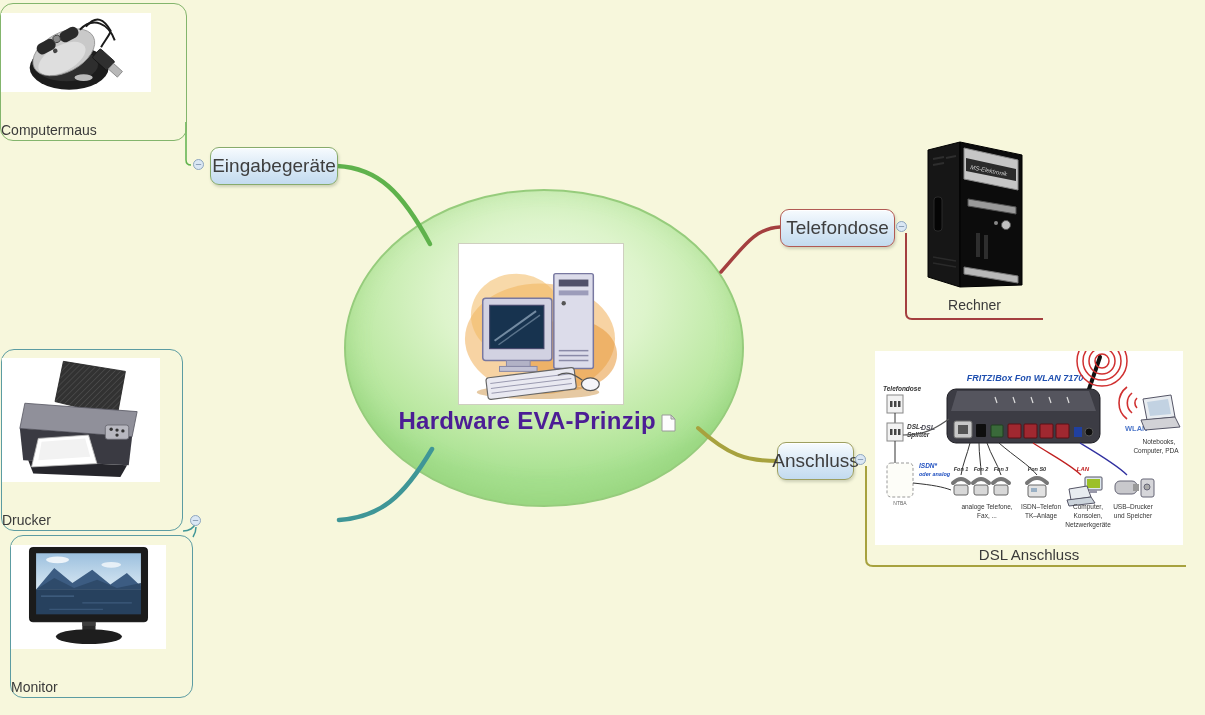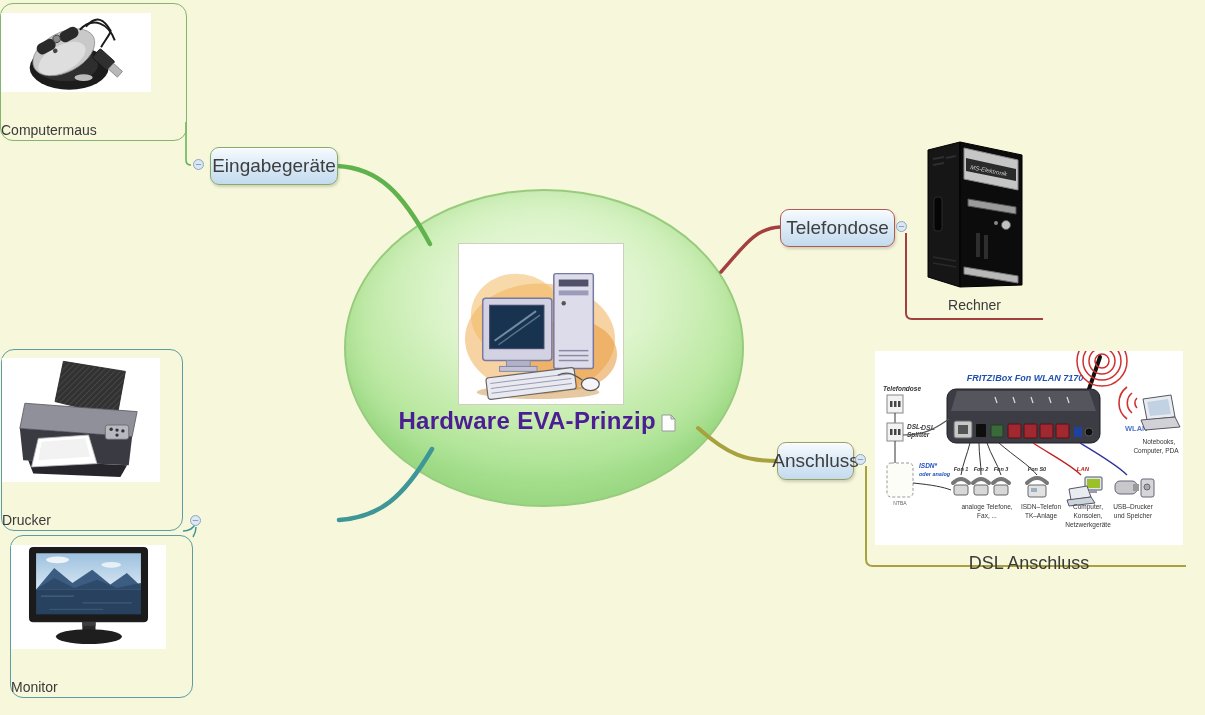--- a/index.html
+++ b/index.html
@@ -68,21 +68,21 @@
   #box-drucker {left:1px;  top:349px; width:182px; height:182px; border-color:#5C9CA2;}
   #box-drucker .photo{margin-top:8px; width:158px; height:148px;}
   #box-monitor {left:10px; top:535px; width:183px; height:163px; border-color:#5C9CA2;}
   #box-monitor .photo{margin-top:9px; width:155px; height:126px;}
   
   .linebox{ position:absolute; display:flex; flex-direction:column; align-items:center; z-index:3;}
   #sub-rechner{left:906px; top:137px; width:137px;}
   #sub-rechner .photo{width:114px; height:158px;}
   #sub-dsl{left:903px; top:351px; width:252px;}
   #sub-dsl .photo{width:308px; height:194px; background:#fff;}
-  #sub-dsl .sublabel{font-size:18px;margin-top:8px;}
+  #sub-dsl .sublabel{font-size:15px;}
   .photo{display:block;}
 </style>
 </head>
 <body>
 
 <div id="canvas">
 
   <div id="central-ellipse"></div>
 
   <svg id="lines" width="1205" height="715">

